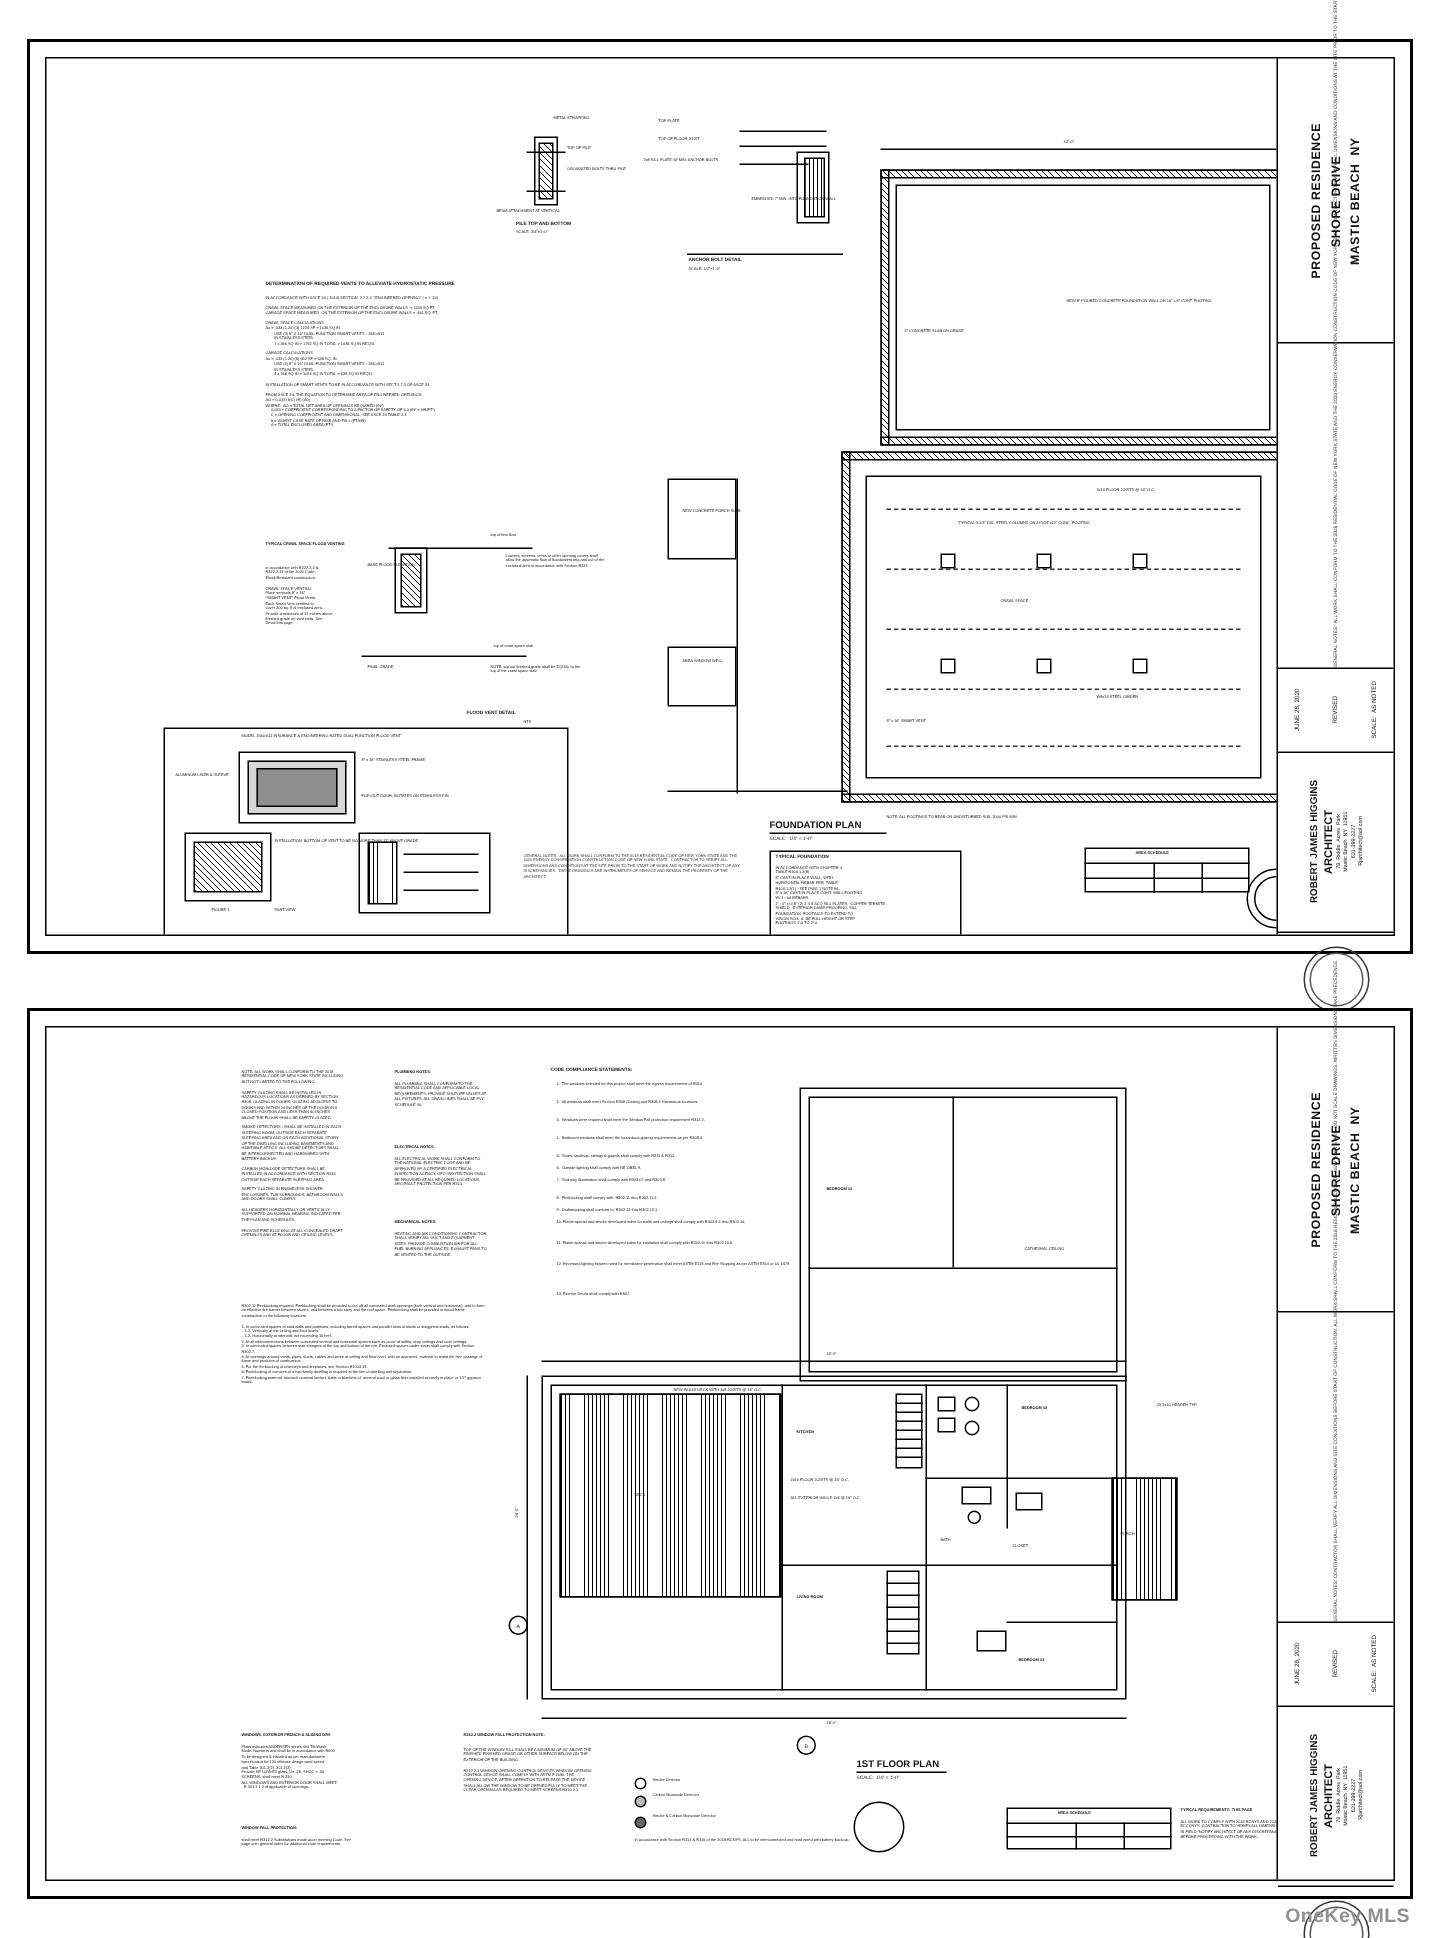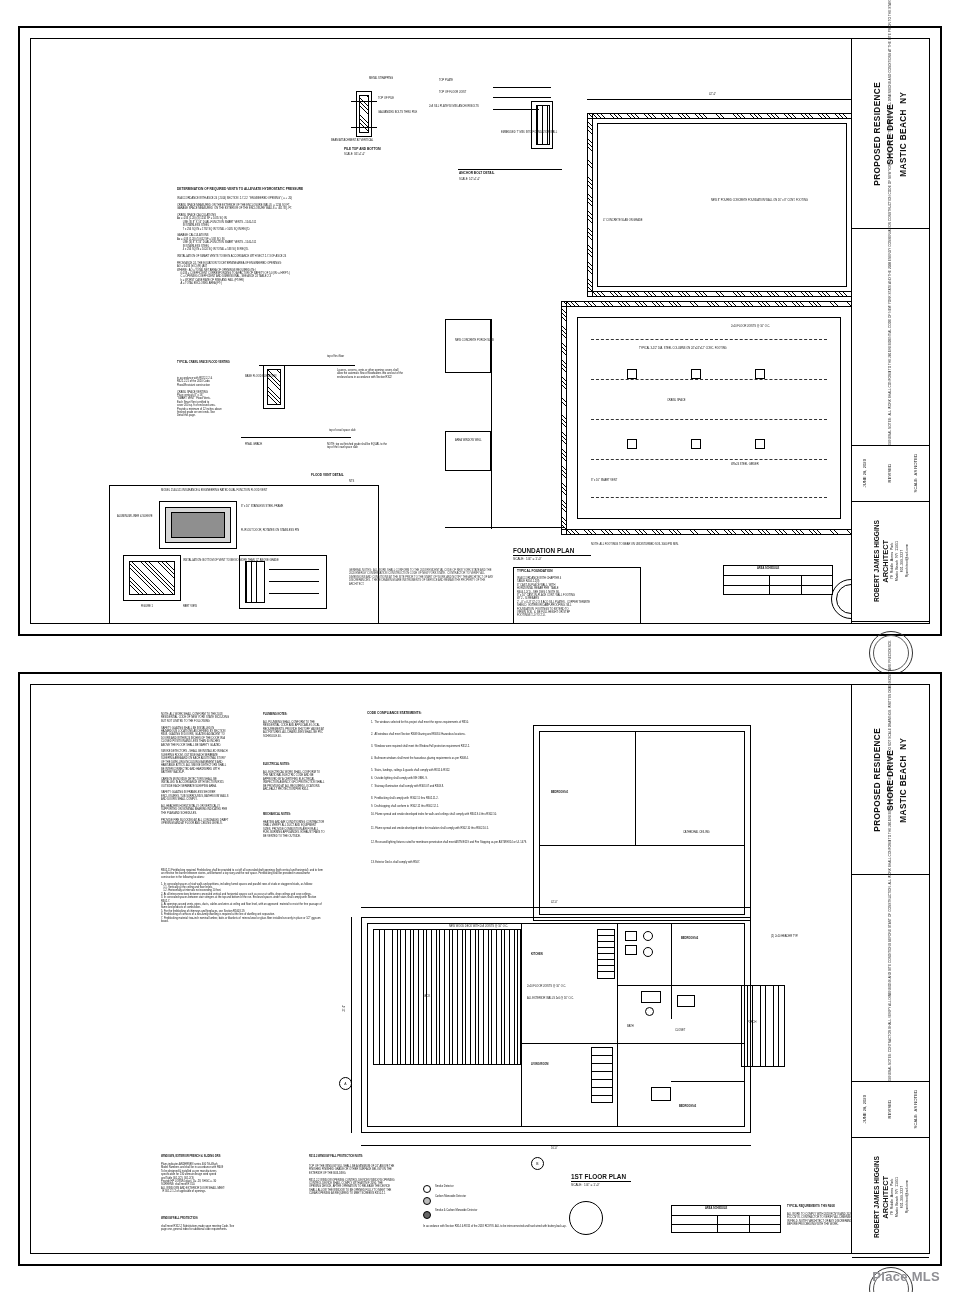--- a/index.html
+++ b/index.html
@@ -442,13 +442,13 @@
 Rjarchitect@aol.com</div>
       </div>
       <div class="tb-cell tb-seal">
         <div class="seal"></div>
       </div>
 
     </div>
   </div>
 </div>
 
-<div class="watermark">Place MLS</div>
+<div class="watermark">OneKey MLS</div>
 
 </body></html>

